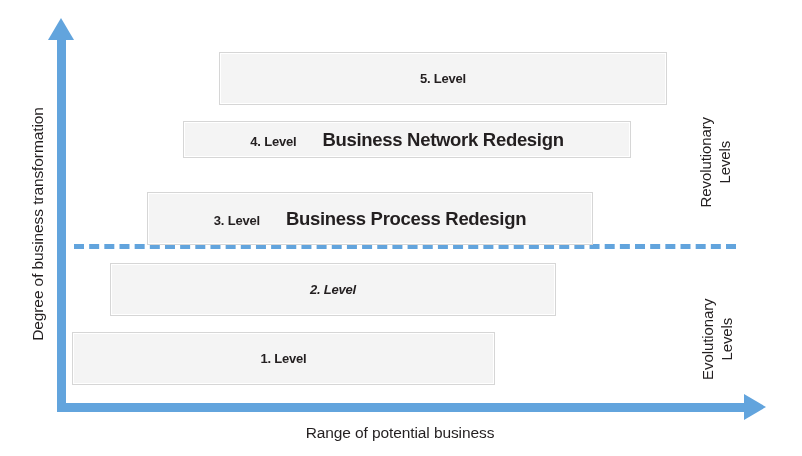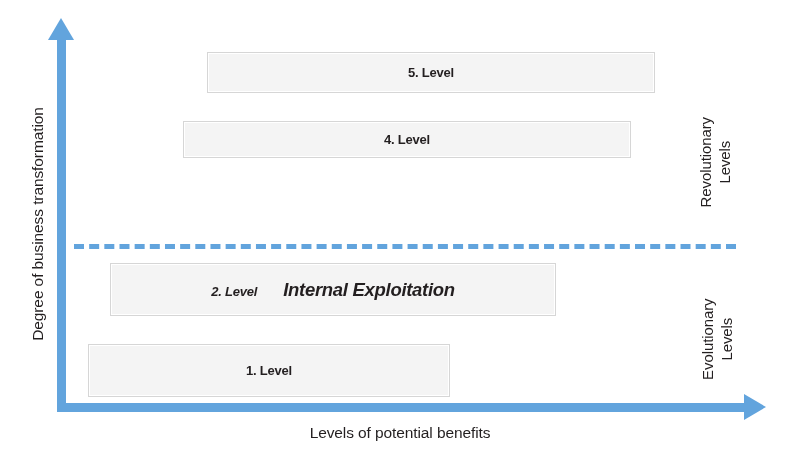--- a/index.html
+++ b/index.html
@@ -114,25 +114,25 @@
     letter-spacing: -0.2px;
   }
   .level-title {
     font-size: 18.5px;
     font-weight: bold;
     color: #231f20;
     letter-spacing: -0.3px;
     margin-left: 26px;
   }
 
-  #level-box-1 { left: 88px;  top: 332px; width: 362px; height: 53px; margin-top: 12px; }
+  #level-box-1 { left: 72px;  top: 332px; width: 423px; height: 53px; }
   #level-box-2 { left: 110px; top: 263px; width: 446px; height: 53px; font-style: italic; }
   #level-box-3 { left: 147px; top: 192px; width: 446px; height: 53px; }
   #level-box-4 { left: 183px; top: 121px; width: 448px; height: 37px; }
-  #level-box-5 { left: 207px; top: 52px;  width: 448px; height: 41px; }
+  #level-box-5 { left: 219px; top: 52px;  width: 448px; height: 53px; }
 
   
   .side-label {
     position: absolute;
     transform: rotate(-90deg);
     font-size: 15px;
     color: #231f20;
     letter-spacing: -0.1px;
     text-align: center;
     line-height: 1.28;
@@ -152,41 +152,47 @@
 <body>
 
 <div id="canvas">
 
   <div class="axis-line" id="y-axis-shaft"></div>
   <div id="y-axis-head"></div>
   <div id="y-axis-title">Degree of business transformation</div>
 
   <div class="axis-line" id="x-axis-shaft"></div>
   <div id="x-axis-head"></div>
-  <div id="x-axis-title">Levels of potential benefits</div>
+  <div id="x-axis-title">Range of potential business</div>
 
   <div id="divider"></div>
 
   <div class="level-box" id="level-box-5">
     <div class="level-inner">
       <span class="level-number">5. Level</span>
     </div>
   </div>
 
   <div class="level-box" id="level-box-4">
     <div class="level-inner">
       <span class="level-number">4. Level</span>
-    </div>
-  </div>
-
+      <span class="level-title">Business Network Redesign</span>
+    </div>
+  </div>
+
+  <div class="level-box" id="level-box-3">
+    <div class="level-inner">
+      <span class="level-number">3. Level</span>
+      <span class="level-title">Business Process Redesign</span>
+    </div>
+  </div>
 
   <div class="level-box" id="level-box-2">
     <div class="level-inner">
       <span class="level-number">2. Level</span>
-      <span class="level-title">Internal Exploitation</span>
     </div>
   </div>
 
   <div class="level-box" id="level-box-1">
     <div class="level-inner">
       <span class="level-number">1. Level</span>
     </div>
   </div>
 
   <div class="side-label" id="side-label-revolutionary">

